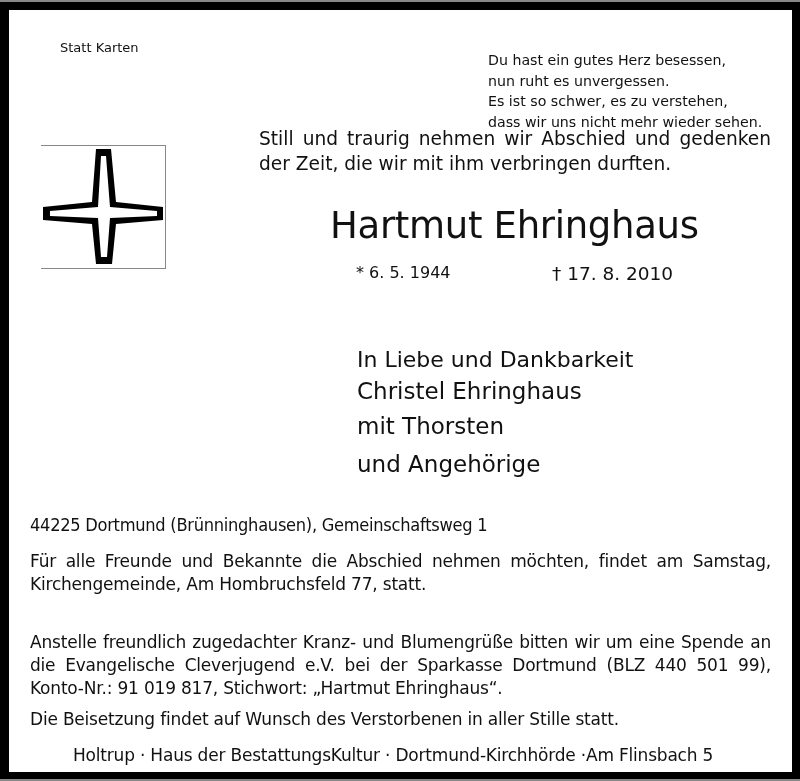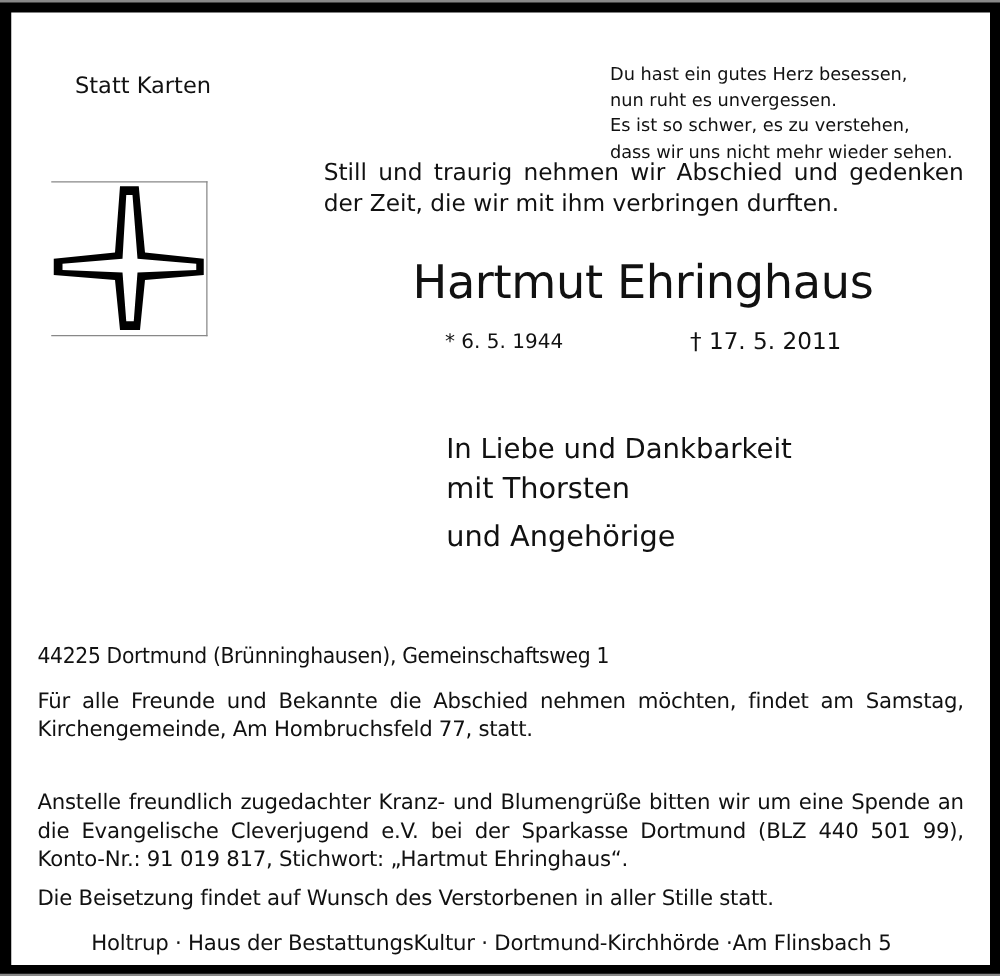--- a/index.html
+++ b/index.html
@@ -13,21 +13,21 @@
     position:absolute; left:0; top:0; width:800px; height:781px;
     background:#000;
   }
   .frame-topline { position:absolute; left:0; top:0; width:800px; height:2px; background:#888; }
   .frame-botline { position:absolute; left:0; bottom:0; width:800px; height:2px; background:#888; }
   .page {
     position:absolute; left:9px; top:10px; width:783px; height:762px;
     background:#fff;
   }
   .abs { position:absolute; white-space:nowrap; }
-  .statt { left:51px; top:48px; font-size:18px; }
+  .statt { left:51px; top:30px; font-size:13px; }
   .poem { left:479px; top:12px; font-size:14.2px; line-height:20.5px;margin-top:28px; }
   .poem div { white-space:nowrap; }
   .cross-box {
     position:absolute; left:32px; top:135px; width:124px; height:122px;
     border-top:1px solid #888; border-right:1px solid #888; border-bottom:1px solid #888;
   }
   .cross-box svg { position:absolute; left:0; top:0; }
   .intro {
     left:250px; top:116px; width:512px; font-size:18.6px; line-height:25px;
     white-space:normal; text-align:justify;
@@ -74,24 +74,25 @@
     </svg>
   </div>
 
   <div class="abs intro">
     <span class="l1">Still und traurig nehmen wir Abschied und gedenken</span>
     <span>der Zeit, die wir mit ihm verbringen durften.</span>
   </div>
 
   <div class="abs name">Hartmut Ehringhaus</div>
   <div class="abs born">* 6. 5. 1944</div>
-  <div class="abs died">† 17. 5. 2011</div>
+  <div class="abs died">† 17. 8. 2010</div>
 
   <div class="abs love">In Liebe und Dankbarkeit</div>
   <div class="abs family">
+    <div>Christel Ehringhaus</div>
     <div>mit Thorsten</div>
     <div class="f3">und Angehörige</div>
   </div>
 
   <div class="abs address">44225 Dortmund (Brünninghausen), Gemeinschaftsweg 1</div>
 
   <div class="para p1">
     <span class="ln just">Für alle Freunde und Bekannte die Abschied nehmen möchten, findet am Samstag,</span>
     <span class="ln">Kirchengemeinde, Am Hombruchsfeld 77, statt.</span>
   </div>

